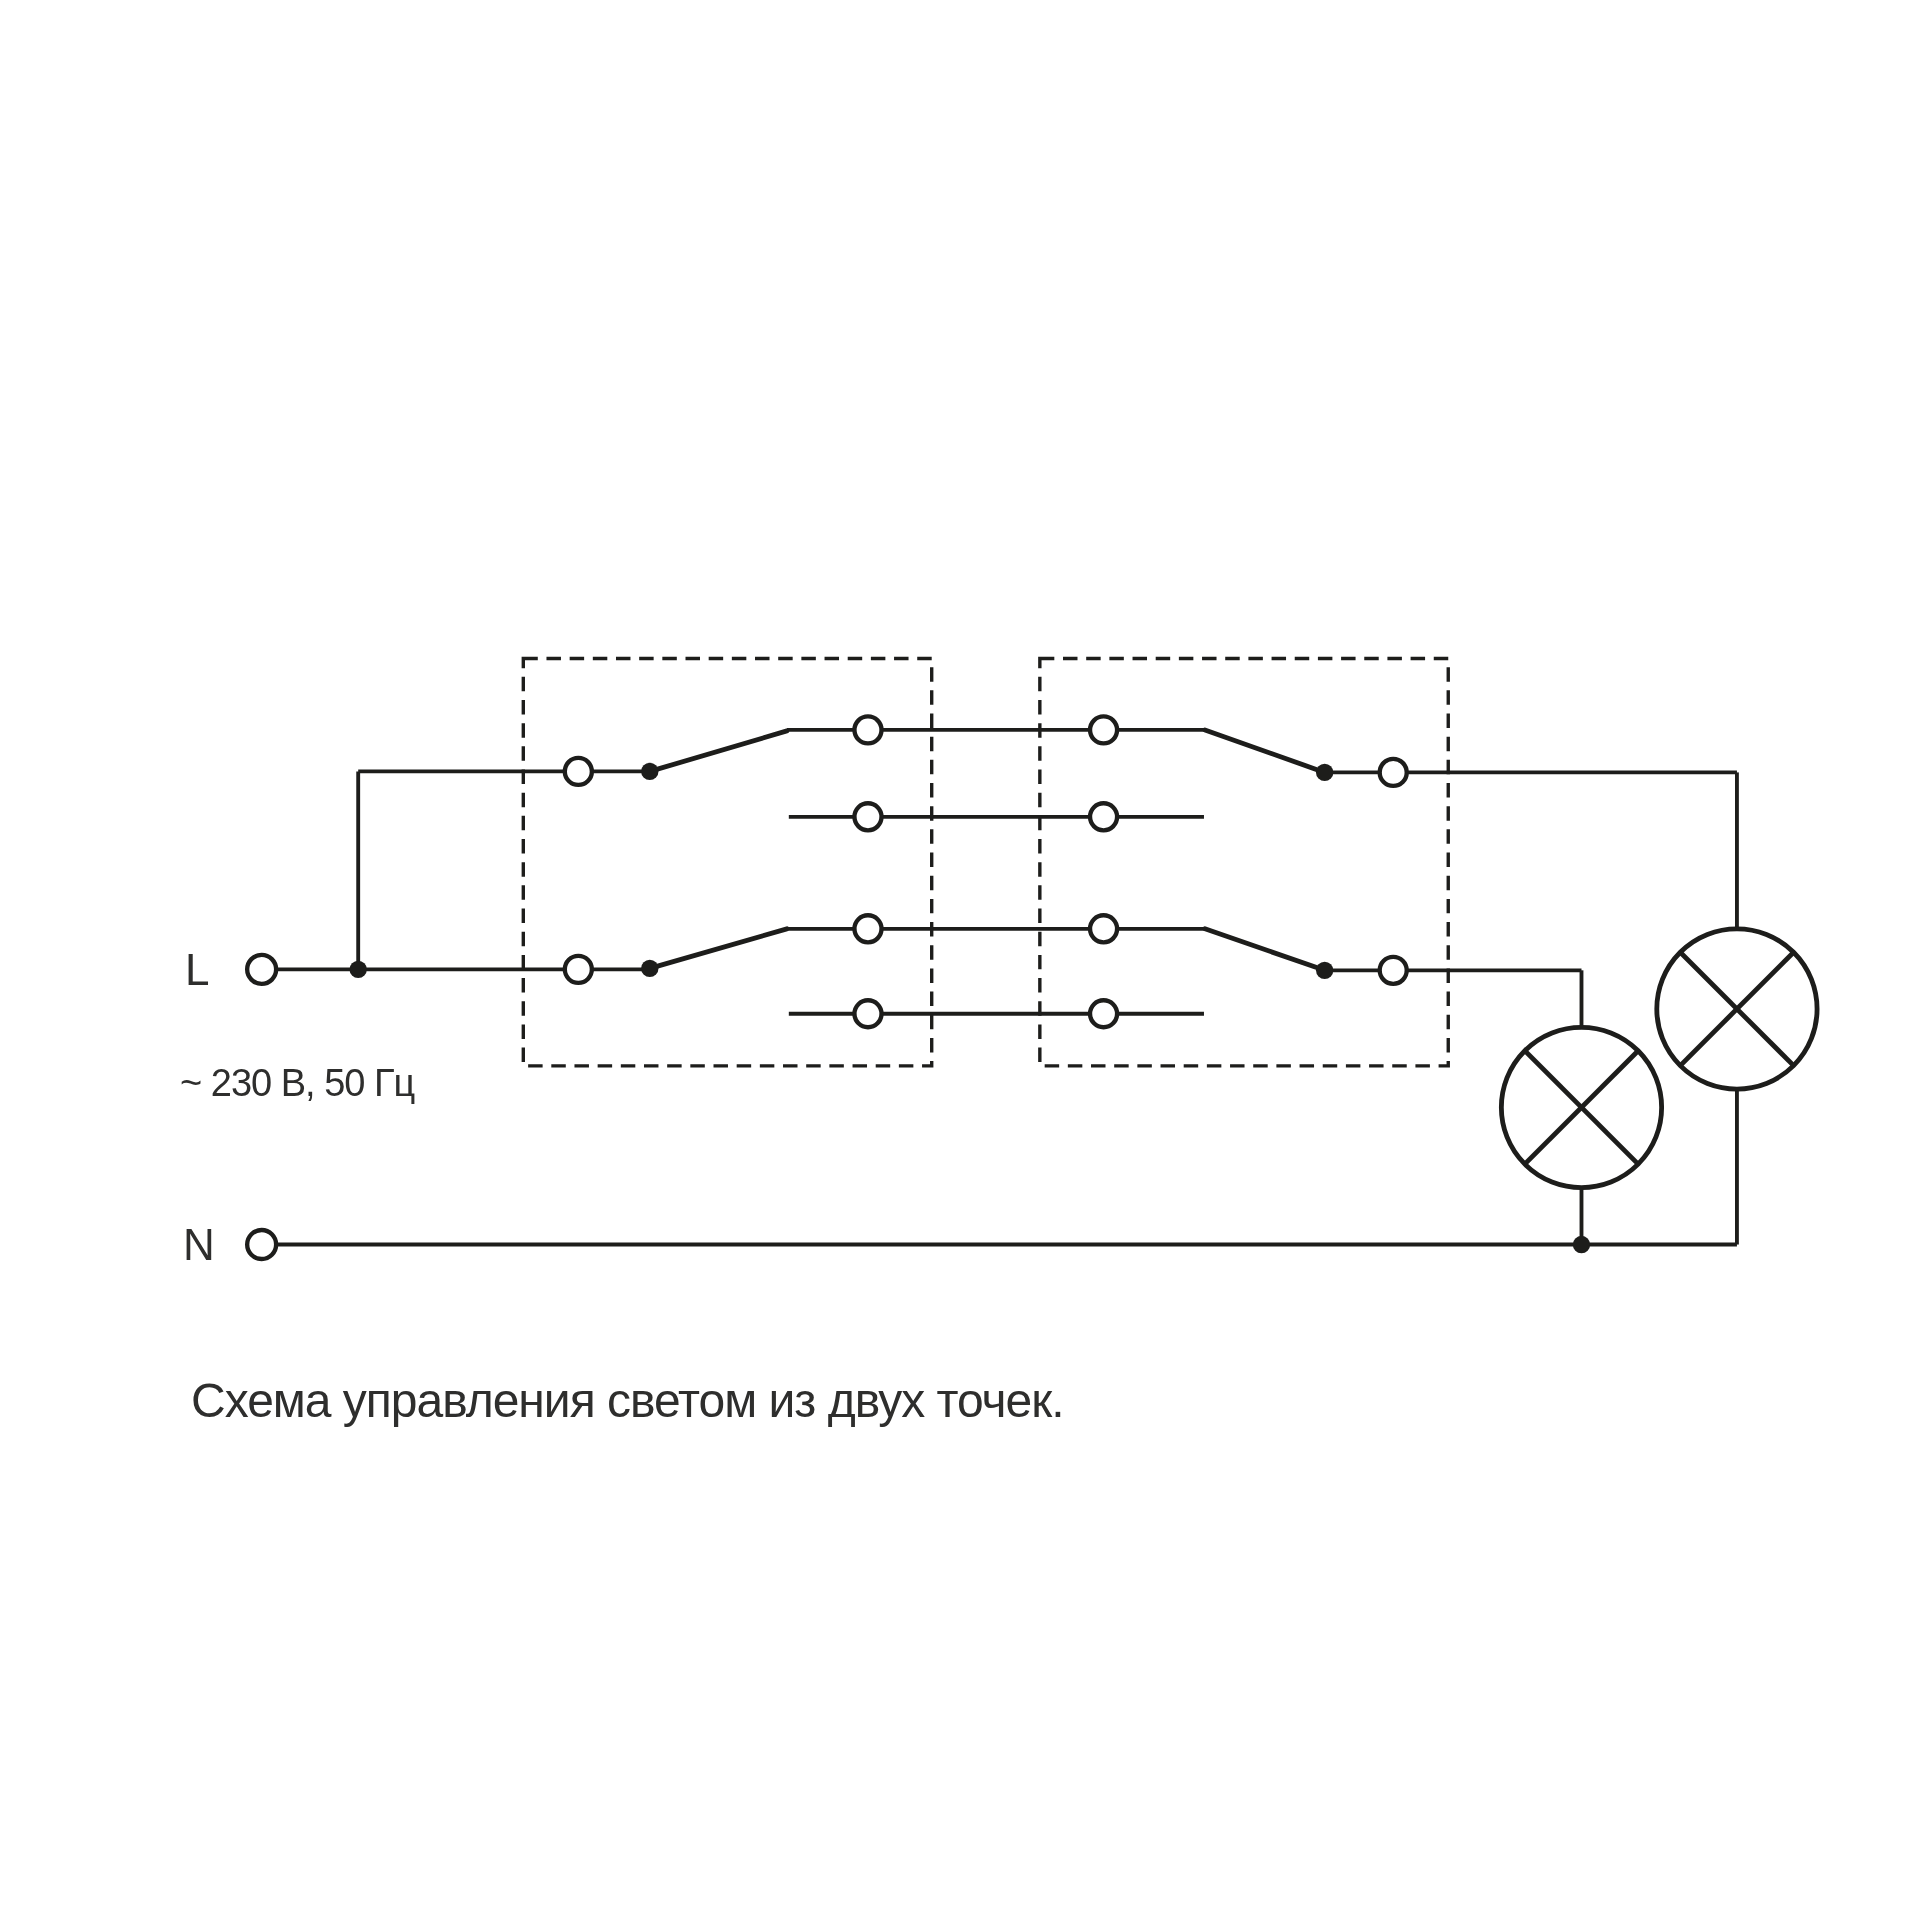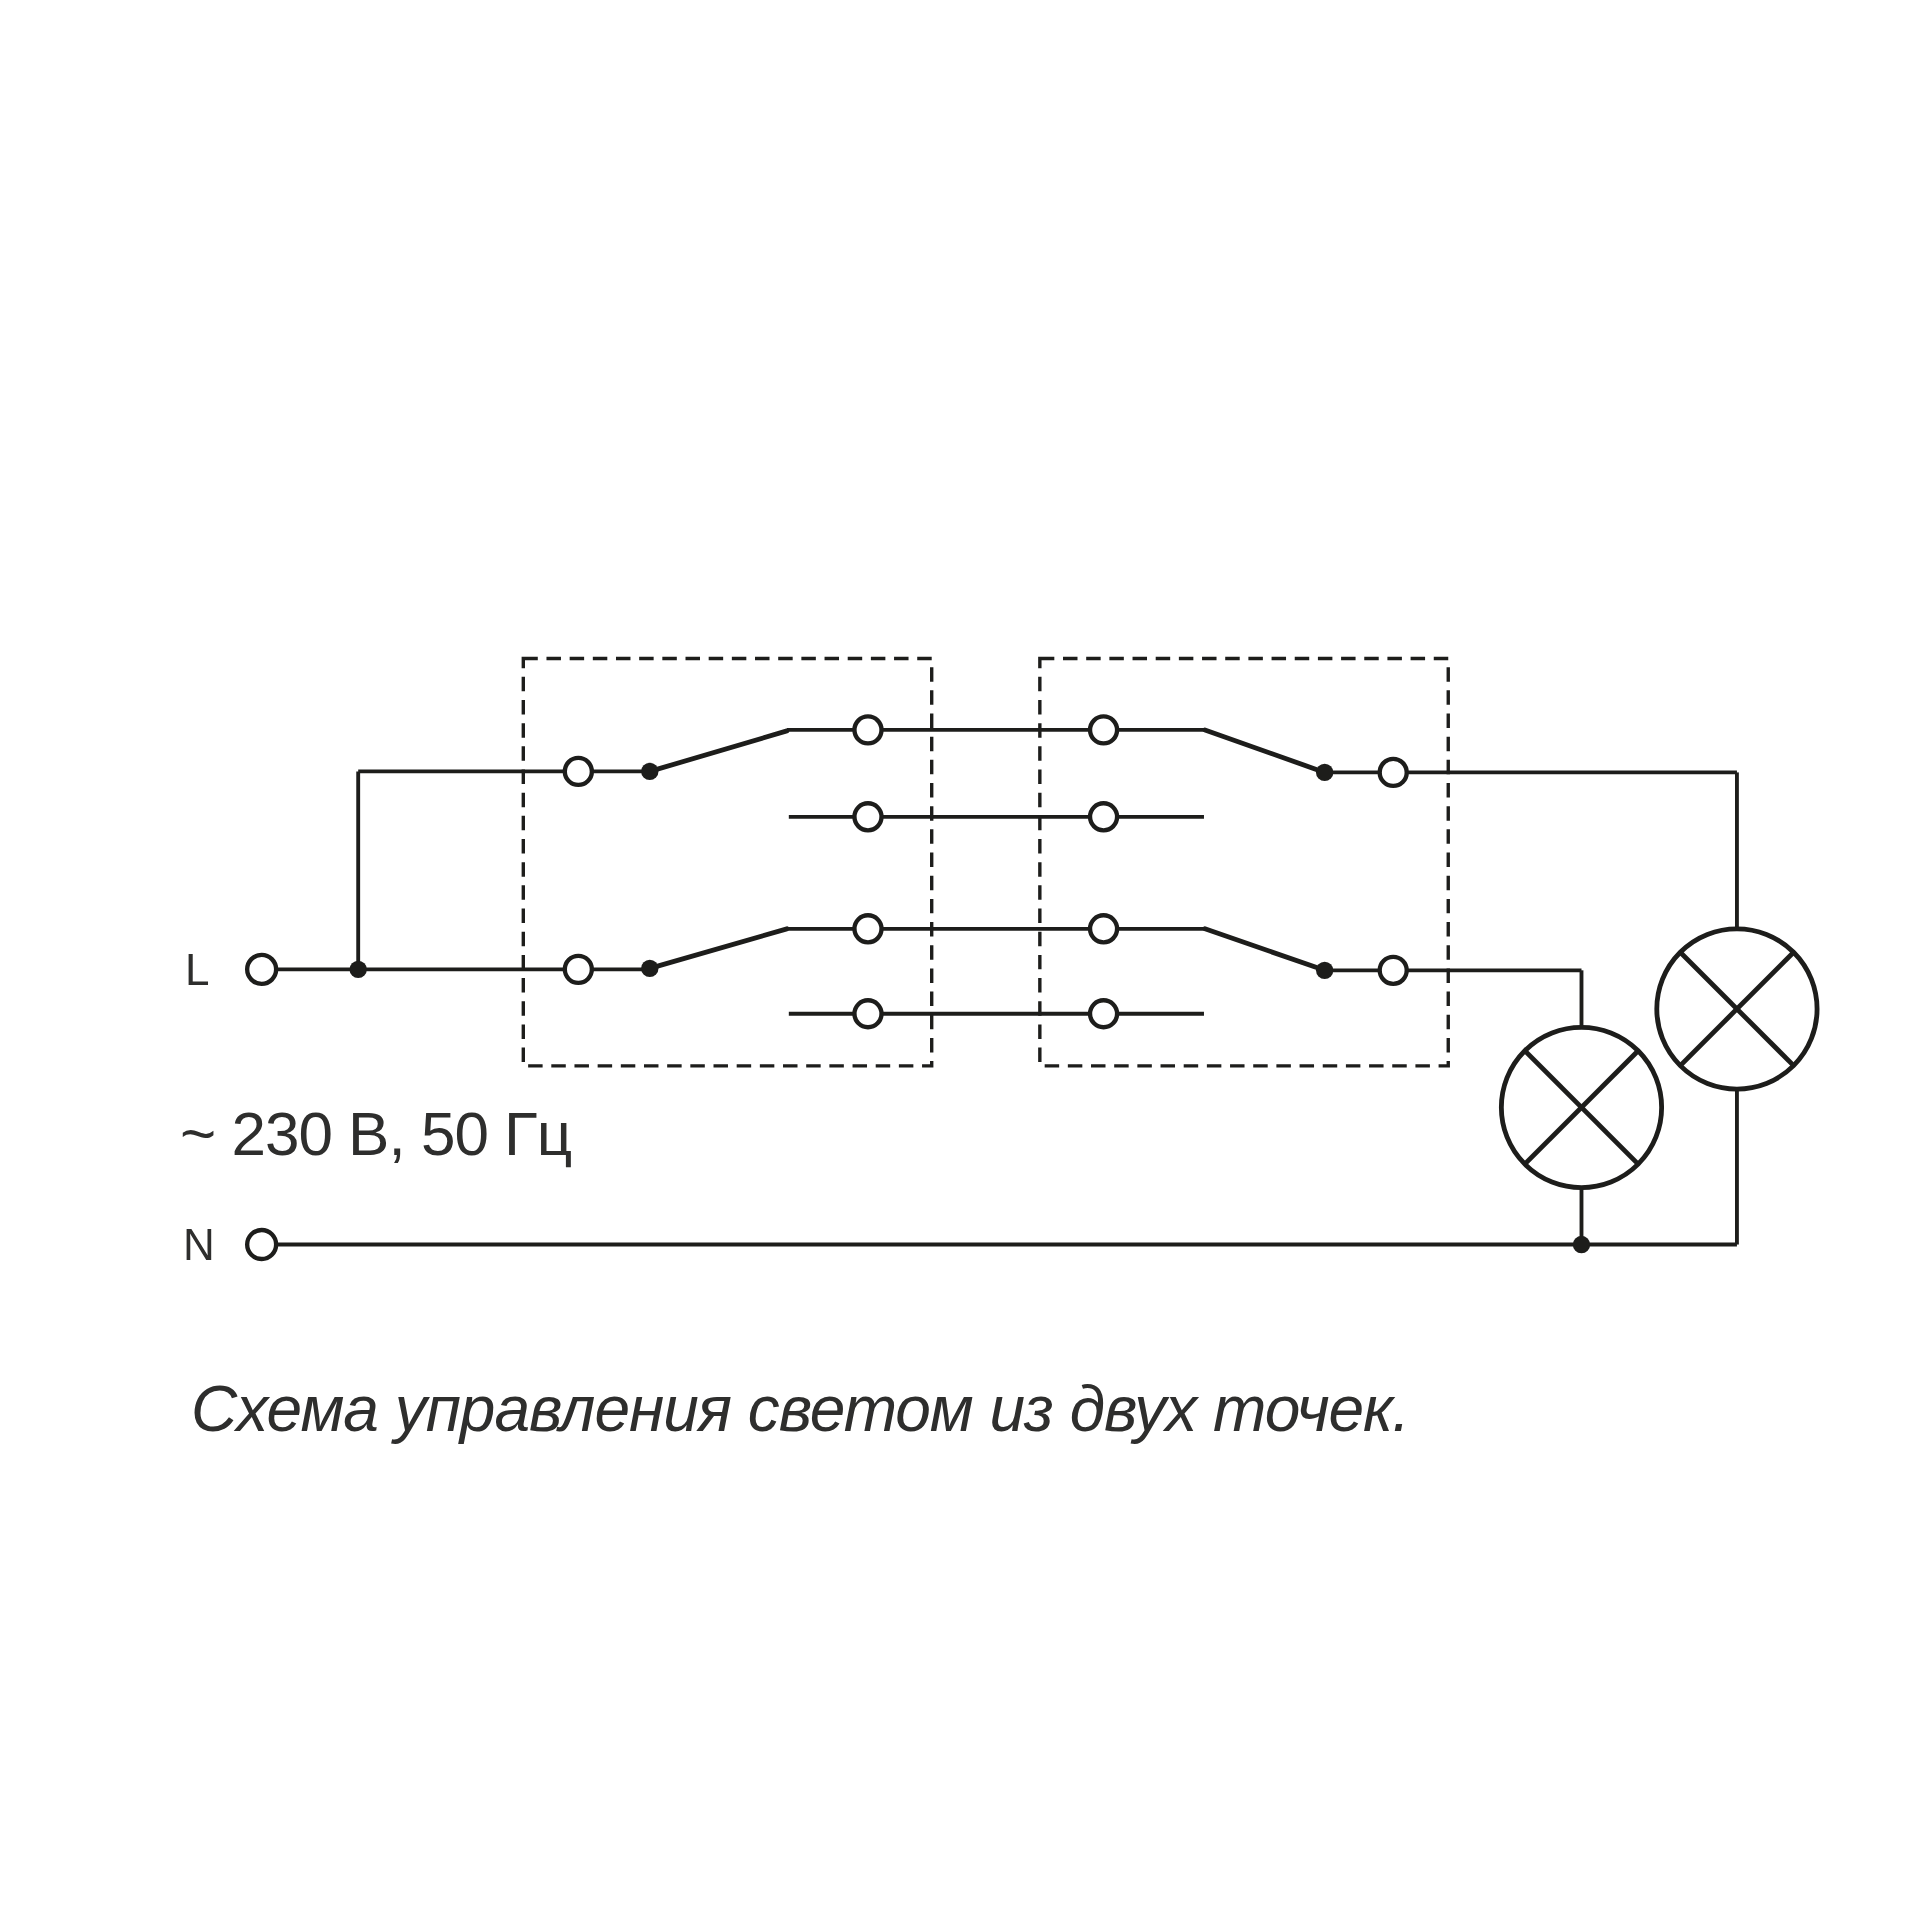--- a/index.html
+++ b/index.html
@@ -20,22 +20,22 @@
   .lampx{stroke:var(--stroke,#1d1d1b);stroke-width:5;stroke-linecap:butt;}
   .txt{
     position:absolute;
     color:var(--text,#2e2e2d);
     font-weight:300;
     white-space:nowrap;
     letter-spacing:-1px;
     line-height:1;
   }
   .lbl{font-size:44px;}
-  .rating{font-size:62px;left:180px;top:1103px;}
-  .caption{font-size:64px;left:191px;top:1377px;font-style:italic;}
+  .rating{font-size:38px;left:180px;top:1064px;}
+  .caption{font-size:48px;left:191px;top:1377px;}
   .lbl-l{left:185px;top:948px;}
   .lbl-n{left:183px;top:1223px;}
 </style>
 </head>
 <body>
 
 <div class="canvas">
 
   <svg class="diagram" viewBox="0 0 2000 2000" aria-hidden="true">
 

